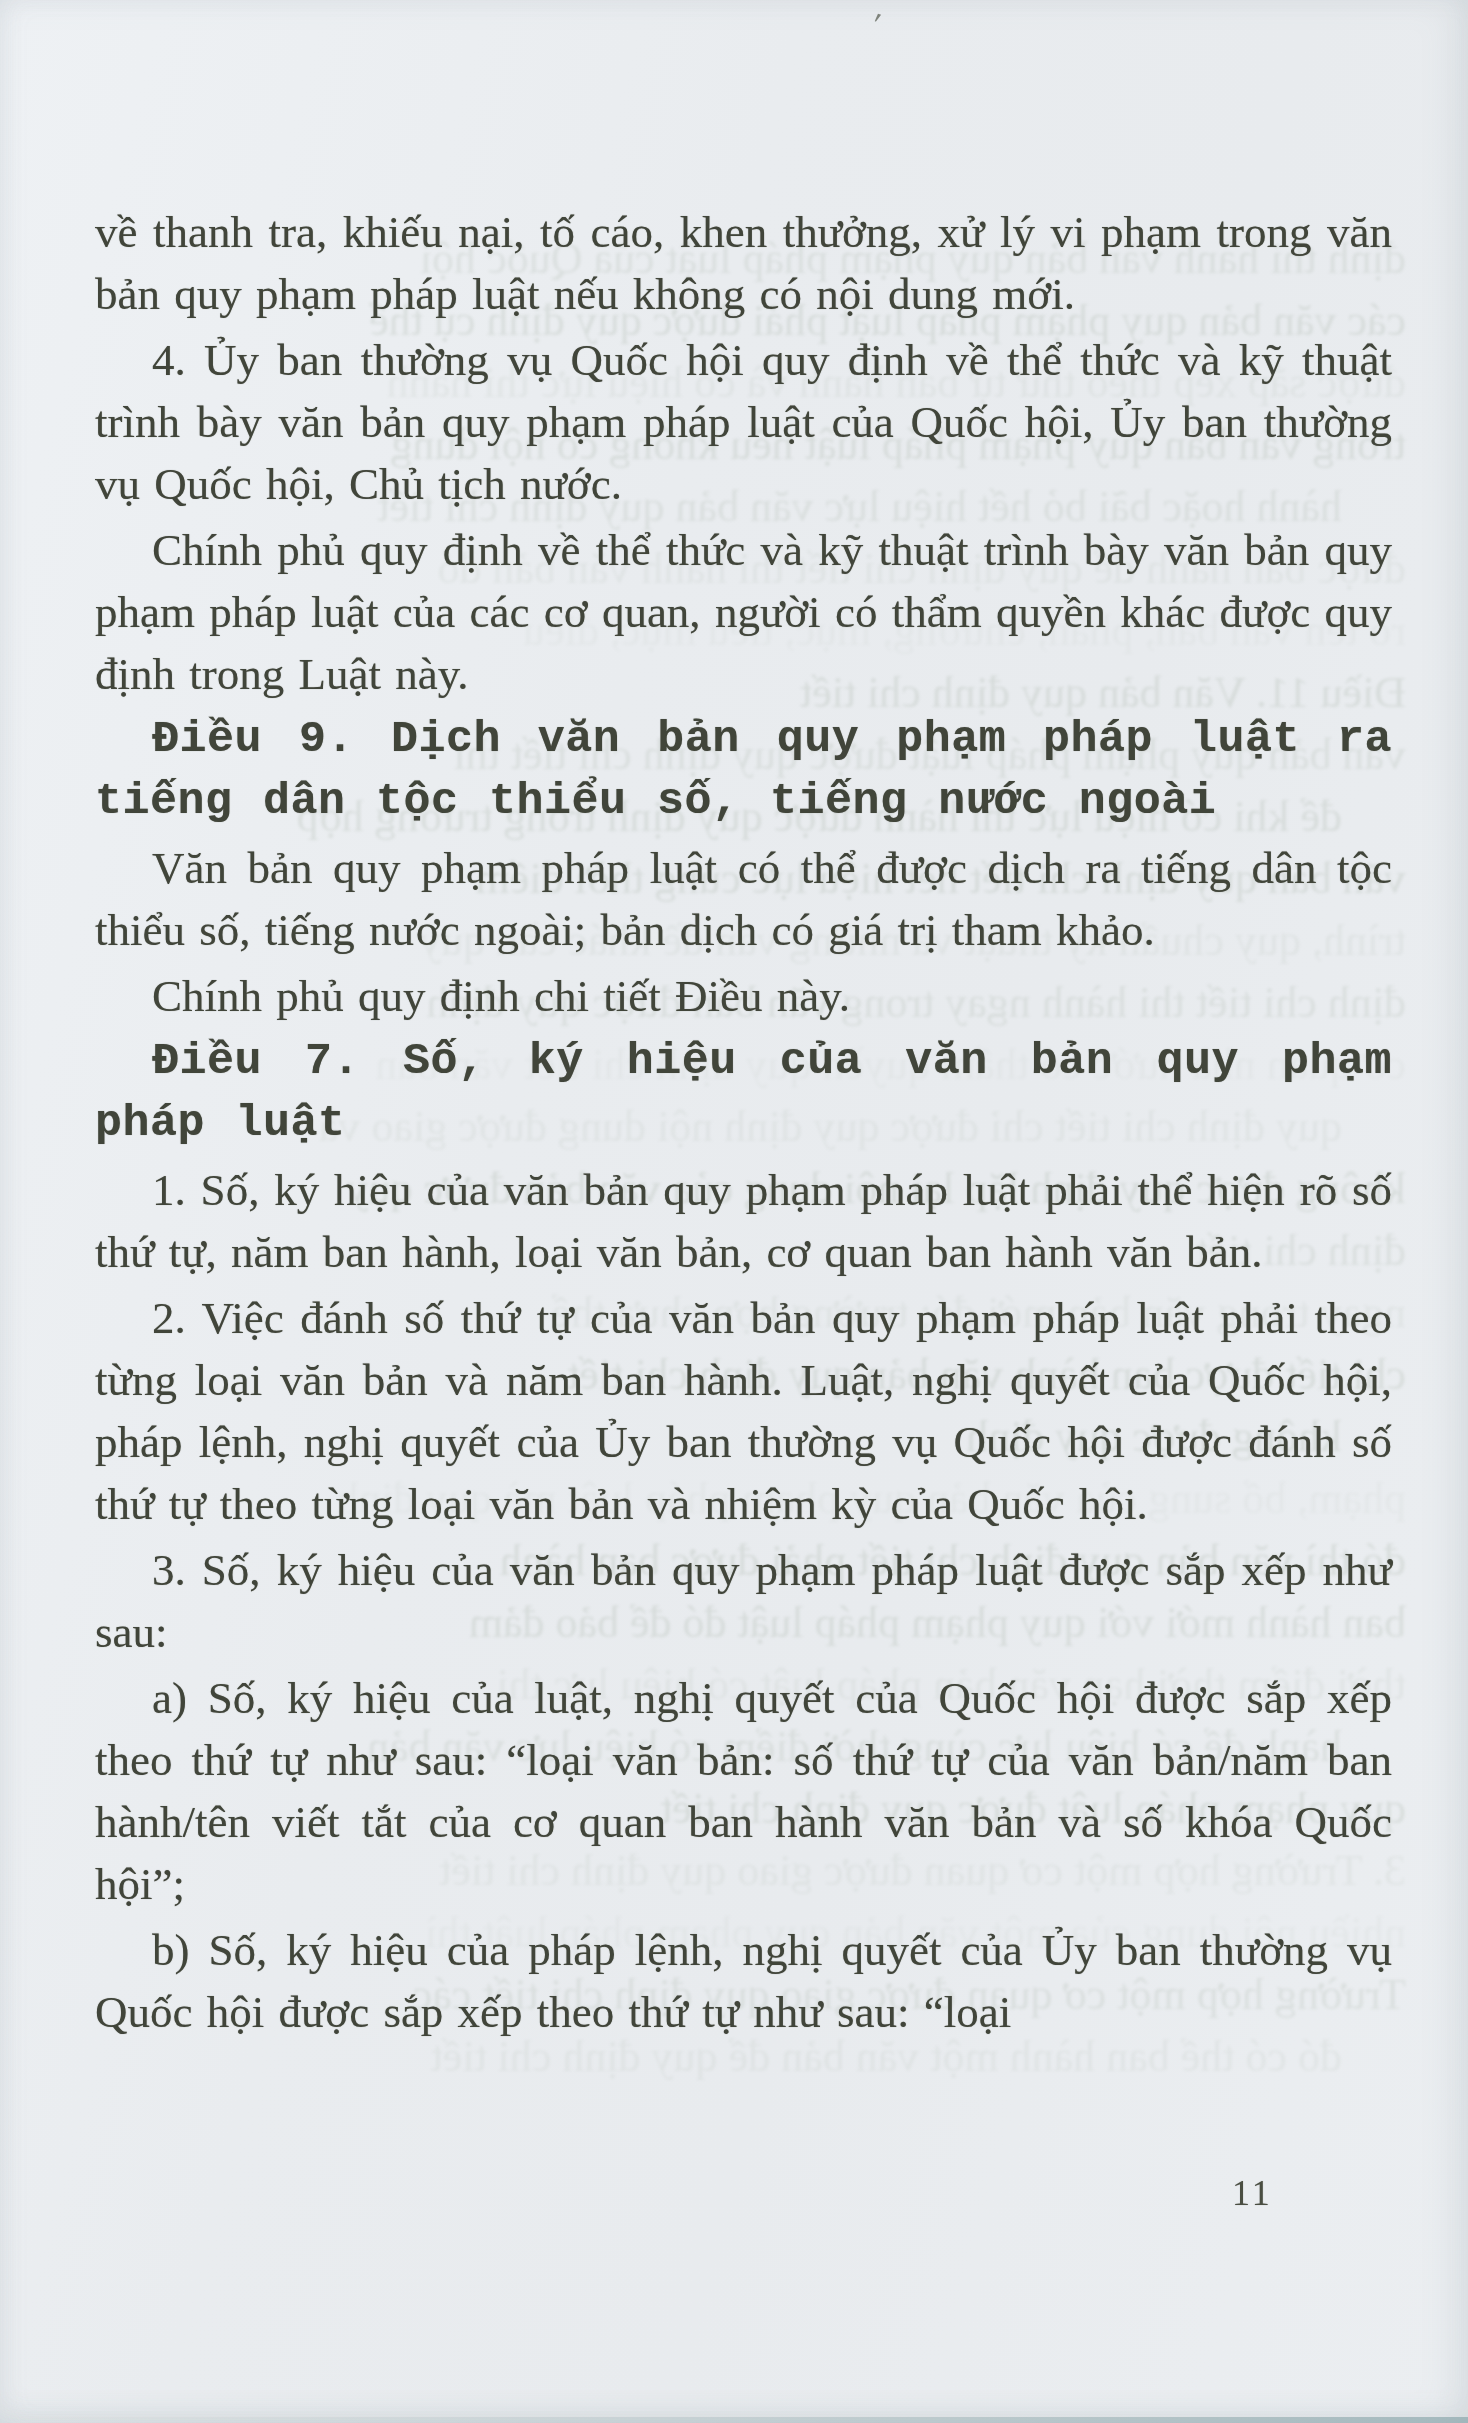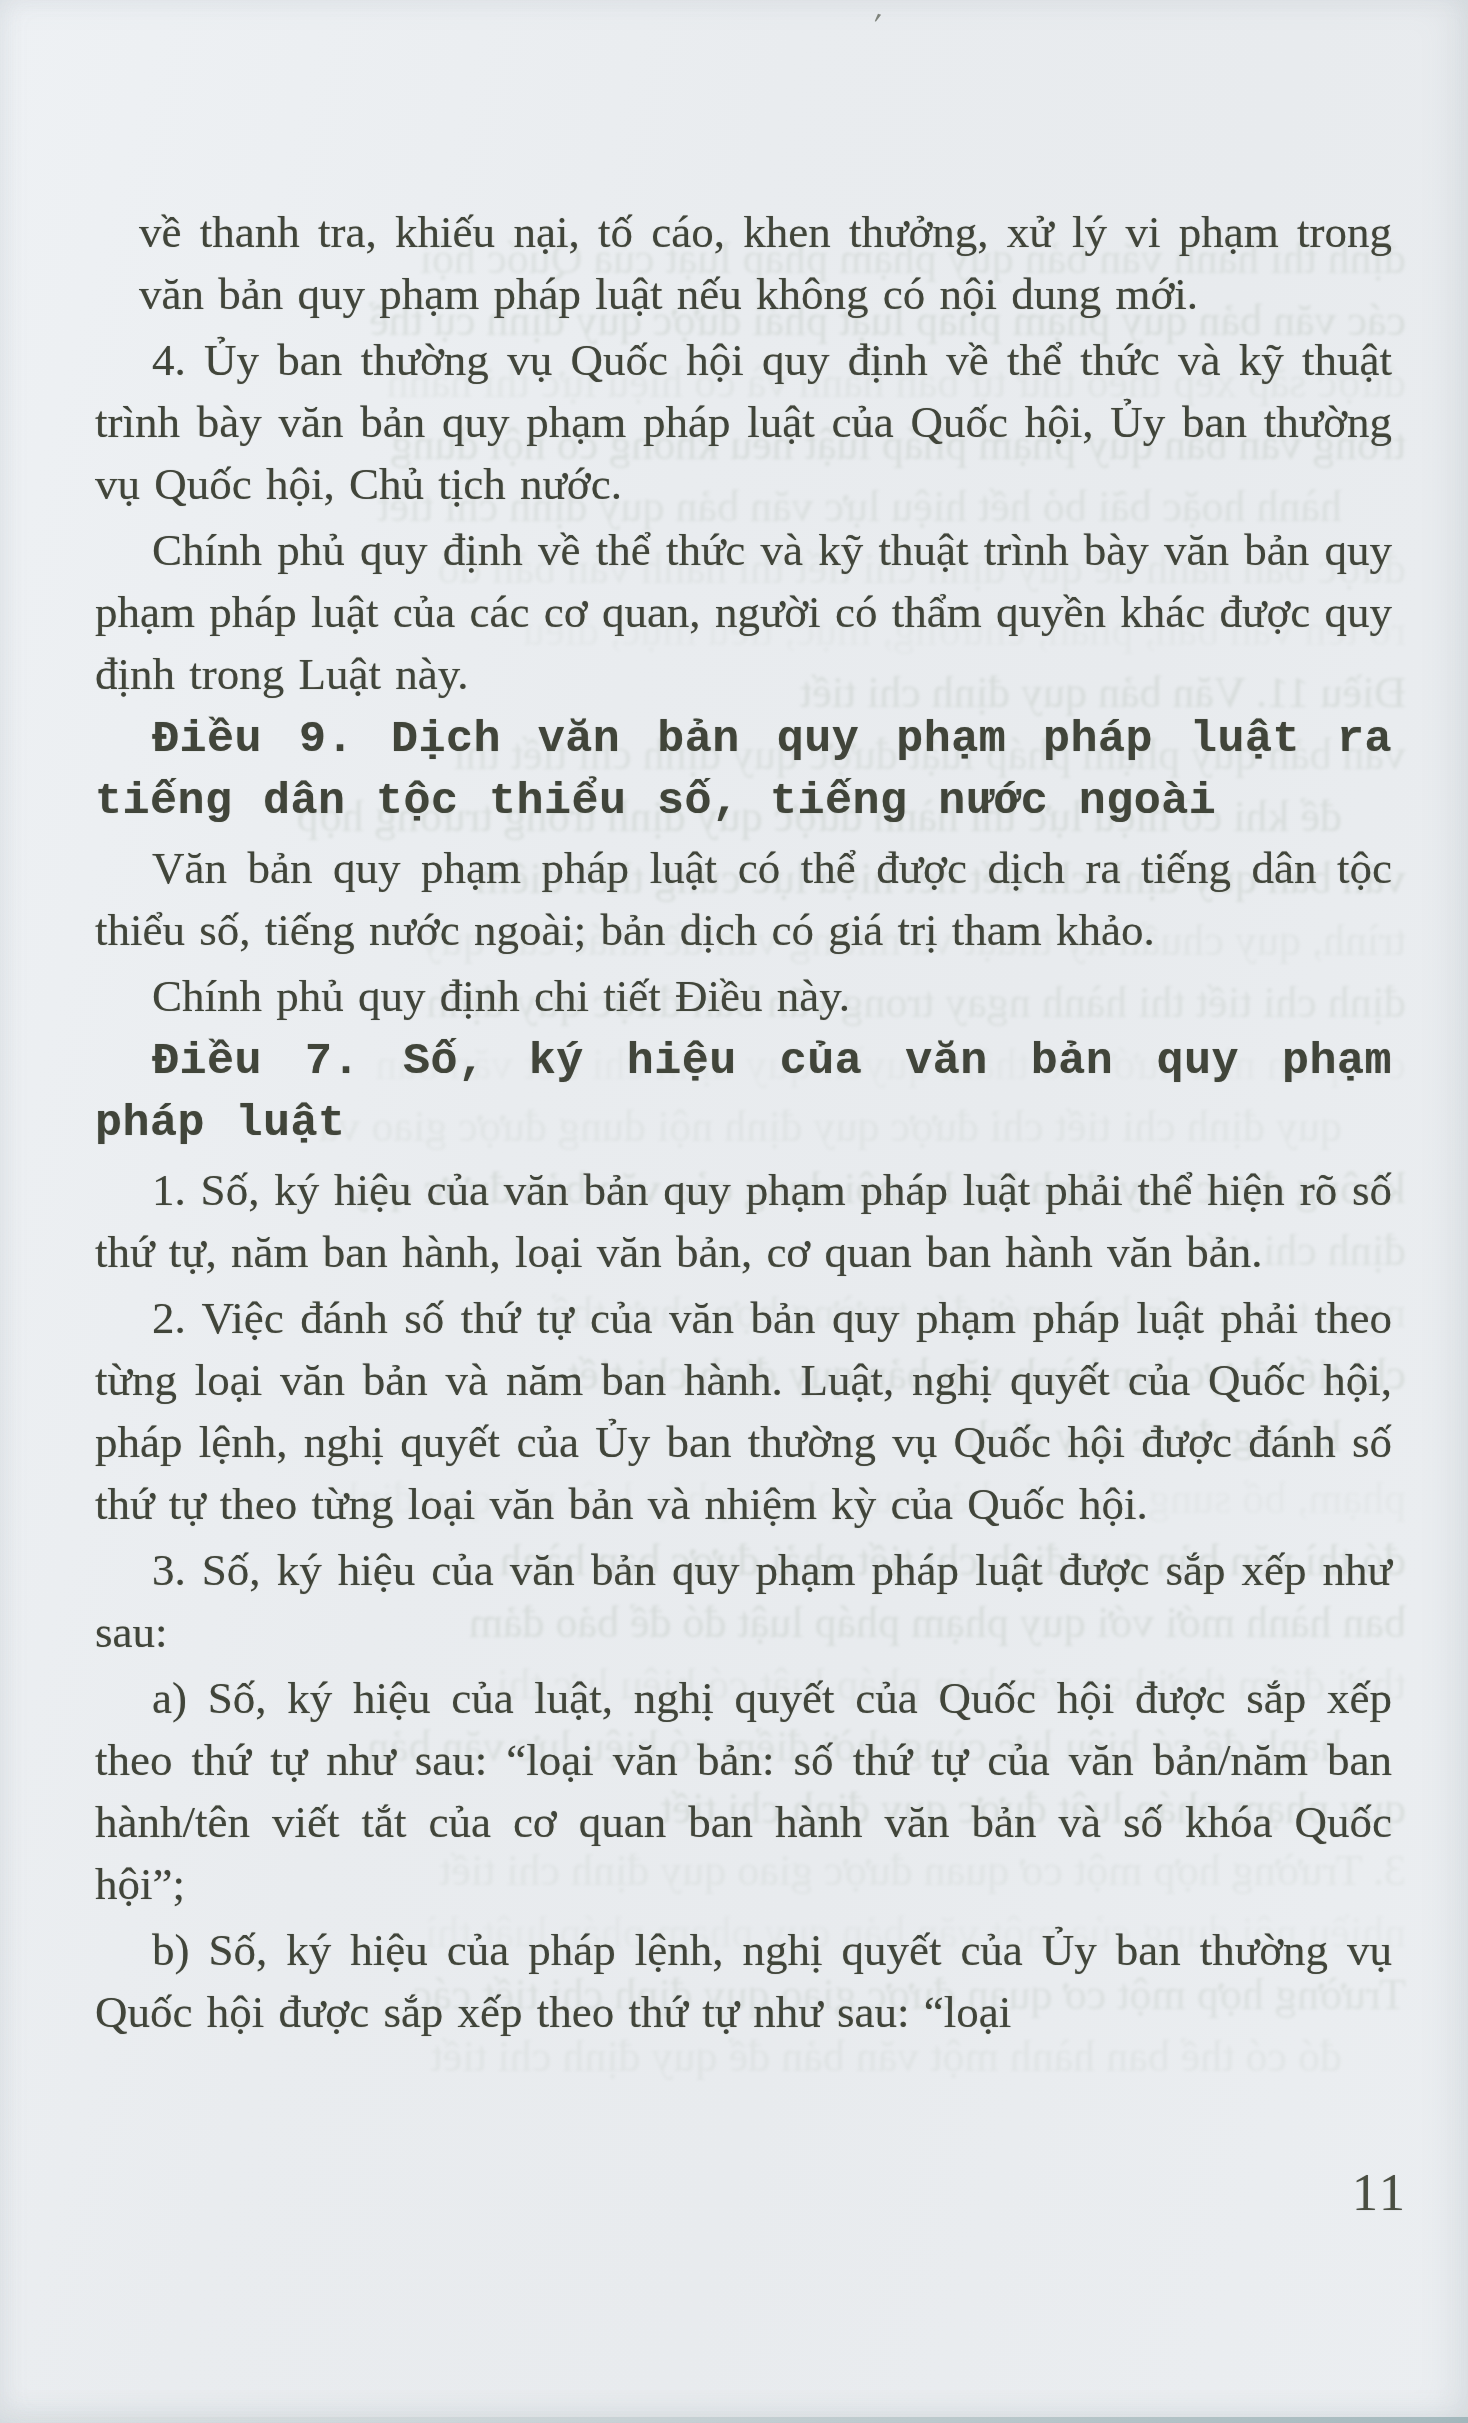--- a/index.html
+++ b/index.html
@@ -55,28 +55,28 @@
     line-height: 62px;
     text-align: justify;
     text-shadow: 0 0 1px rgba(62, 66, 54, 0.45);
   }
   .para {
     margin: 0;
     text-indent: 57px;
     word-spacing: 3px;
   }
   .para + .para { margin-top: 4px; }
-  .para.continuation { text-indent: 0; margin-left: 44px; }
+  .para.continuation { text-indent: 0; }
   .para.heading { font-weight: 700; letter-spacing: 0.5px; font-family: Liberation Mono, monospace; }
 
   .page-number {
     position: absolute;
     top: 2168px;
-    left: 1352px;
-    font-size: 52px;
+    left: 1232px;
+    font-size: 36px;
     line-height: 50px;
     color: #4a4e42;
     letter-spacing: 3px;
     text-shadow: 0 0 1px rgba(62, 66, 54, 0.4);
   }
   .scan-mark {
     position: absolute;
     top: 6px;
     left: 872px;
     font-size: 34px;

